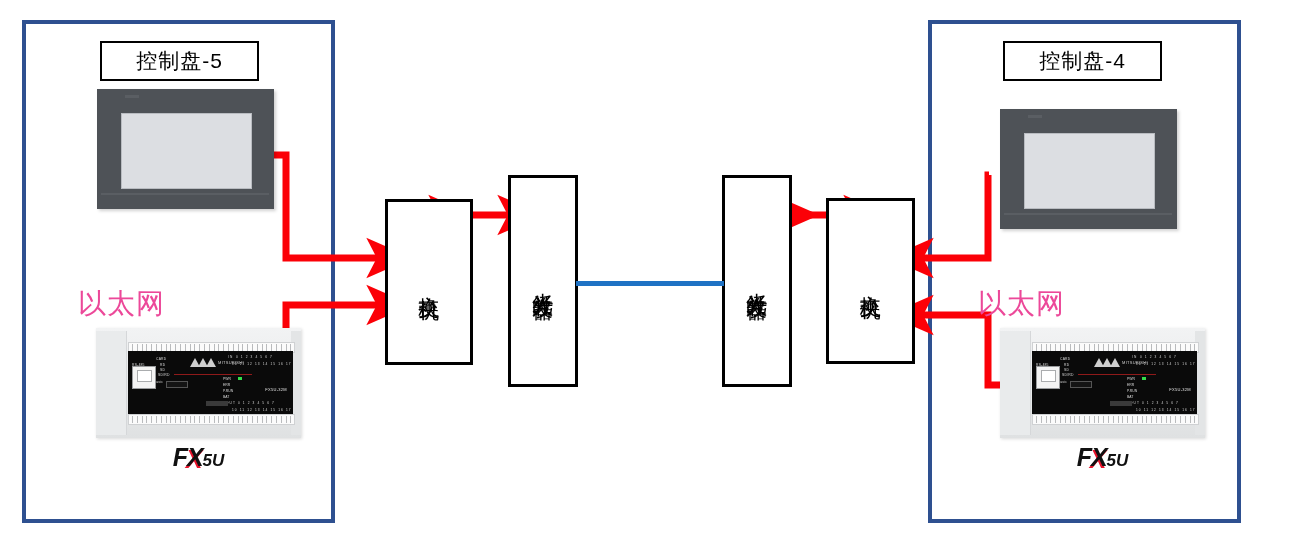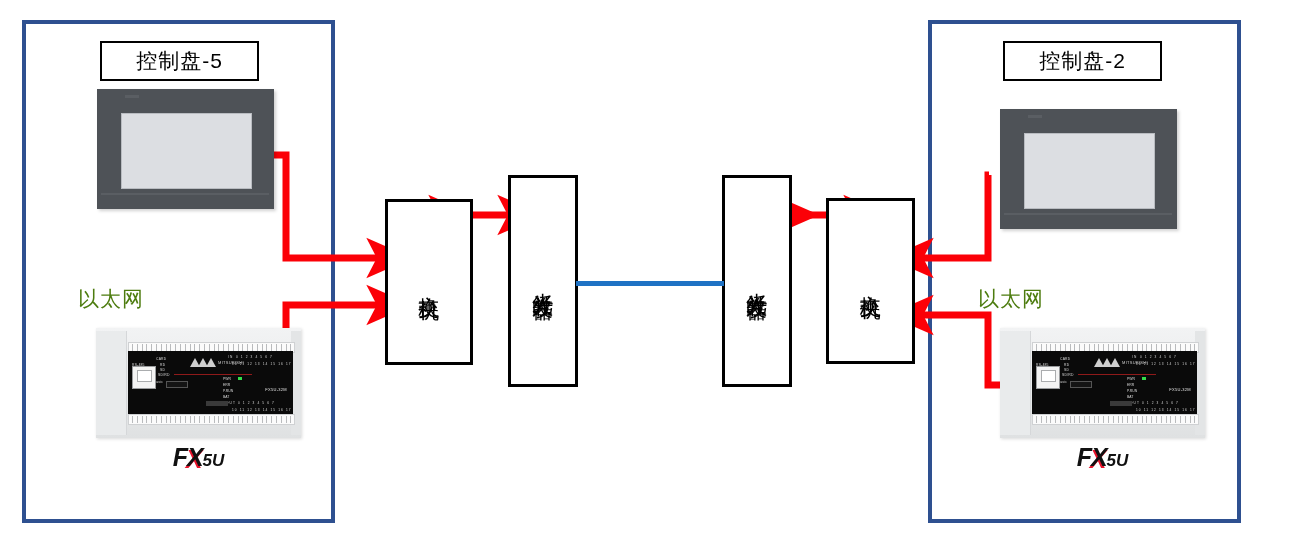--- a/index.html
+++ b/index.html
@@ -62,21 +62,21 @@
 
   .plc-name{position:absolute;width:205px;text-align:center;height:26px;}
   #plcname-left{left:96px;top:443px;}
   #plcname-right{left:1000px;top:443px;}
   .fx5u{display:inline-block;position:relative;font-size:25px;font-weight:bold;font-style:italic;color:#111;letter-spacing:-1px;}
   .fx5u .fx{position:relative;z-index:2;}
   .fx5u .xred{position:absolute;left:13px;top:2px;z-index:1;color:#e8132b;font-size:25px;font-weight:bold;font-style:italic;}
   .fx5u .suffix{font-size:17px;font-weight:bold;font-style:italic;letter-spacing:0;}
 
   
-  .eth-label{position:absolute;font-size:21px;color:#4d7c0f;letter-spacing:1px;}
+  .eth-label{position:absolute;font-size:28px;color:#ec4899;letter-spacing:1px;}
   #eth-left{left:78px;top:285px;}
   #eth-right{left:978px;top:285px;}
 
   
   .devbox{position:absolute;border:3px solid #000;background:#fff;box-sizing:border-box;
           display:flex;align-items:center;justify-content:center;}
   .devbox .vtext{font-size:21px;line-height:1.13;color:#000;writing-mode:vertical-rl;
                  text-orientation:upright;letter-spacing:2px;}
   #switch-left{left:385px;top:199px;width:88px;height:166px;}
   #fiber-left{left:508px;top:175px;width:70px;height:212px;}
@@ -129,21 +129,21 @@
 
     <g>
       <polyline points="1088,385 988,385 988,315 919,315" fill="none" stroke="#fb0007" stroke-width="7" stroke-linejoin="miter" marker-end="url(#ah-l)"></polyline>
     </g>
   </svg>
 
   <div class="caption-box" id="caption-left">
     <span>控制盘-5</span>
   </div>
   <div class="caption-box" id="caption-right">
-    <span>控制盘-2</span>
+    <span>控制盘-4</span>
   </div>
 
   <div class="hmi" id="hmi-left">
     <div class="topnub"></div>
     <div class="screen"></div>
     <div class="botbar"></div>
   </div>
   <div class="hmi" id="hmi-right">
     <div class="topnub"></div>
     <div class="screen"></div>

